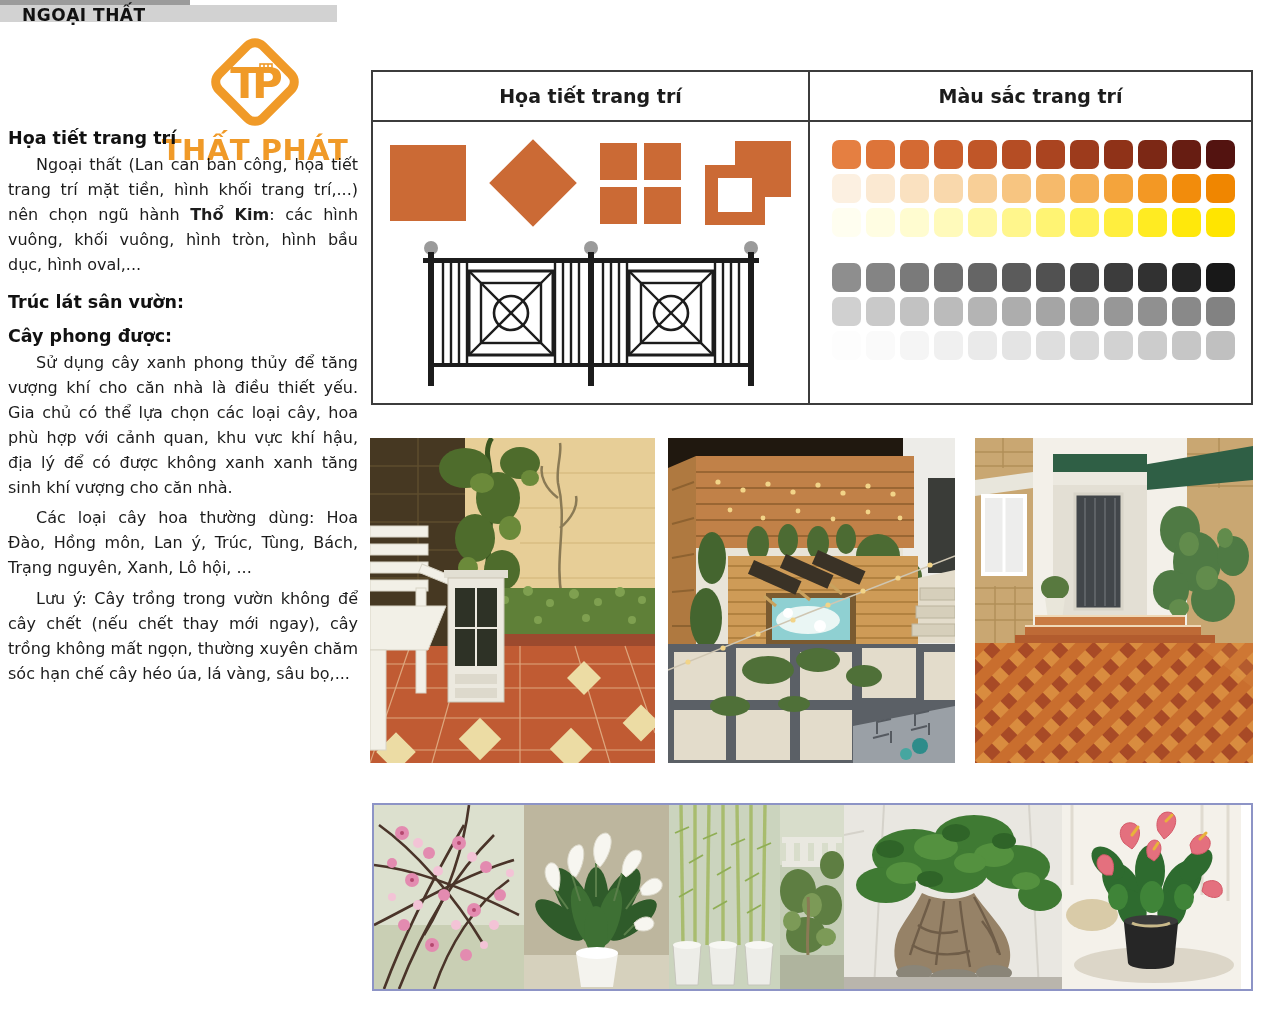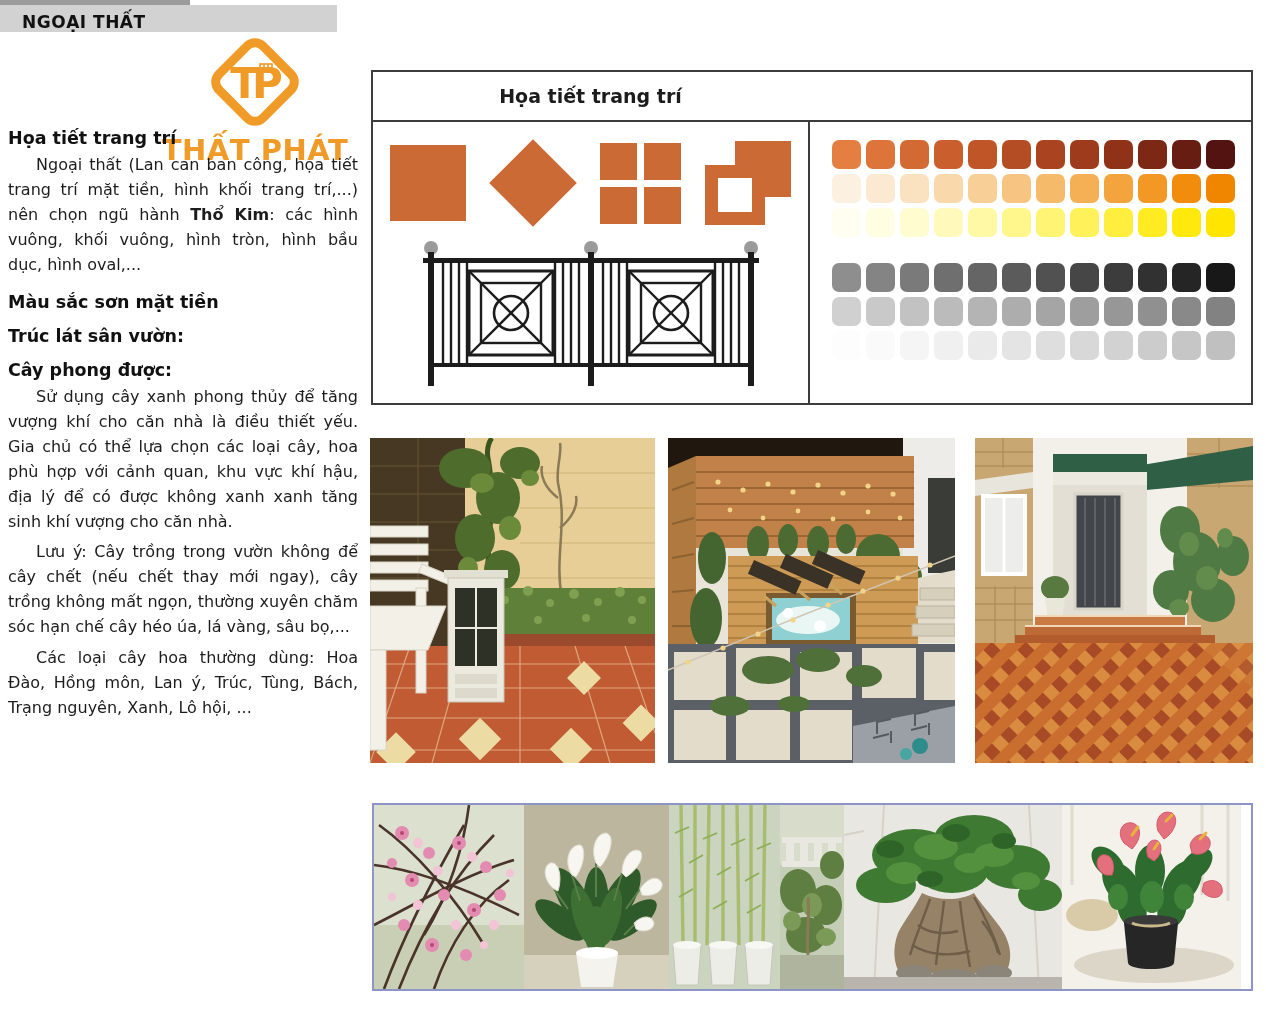--- a/index.html
+++ b/index.html
@@ -1,22 +1,22 @@
 <!DOCTYPE html>
 <html><head>
 <meta charset="utf-8">
 <style>
   html,body{margin:0;padding:0;background:#ffffff;}
   .page{position:relative;width:1266px;height:1027px;background:#ffffff;overflow:hidden;
         font-family:"DejaVu Sans","Liberation Sans",sans-serif;color:#1c1c1c;}
 
   
   .top-strip{position:absolute;left:0;top:0;width:190px;height:5px;background:#9b9b9b;}
-  .header-bar{position:absolute;left:0;top:5px;width:337px;height:27px;background:#d2d2d2;
-              display:flex;align-items:flex-end;padding-left:22px;box-sizing:border-box;}
+  .header-bar{position:absolute;left:0;top:5px;width:337px;height:17px;background:#d2d2d2;
+              display:flex;align-items:flex-start;padding-left:22px;box-sizing:border-box;}
   .header-bar span{font-weight:bold;font-size:17px;letter-spacing:.5px;color:#111;}
 
   
   .logo{position:absolute;left:148px;top:34px;width:214px;text-align:center;}
   .logo .name{font-size:29px;font-weight:bold;color:#F09A28;letter-spacing:.5px;line-height:1.0;margin-top:2px;}
   .logo .tagline{font-size:12.5px;color:#F09A28;margin-top:2px;letter-spacing:.2px;}
 
   
   .article{position:absolute;left:8px;top:128px;width:350px;}
   .article h3{font-size:17.5px;font-weight:bold;margin:14px 0 4px 0;color:#111;}
@@ -86,31 +86,31 @@
           <line x1="65" y1="30" x2="65" y2="38"></line>
         <line x1="57" y1="34" x2="69" y2="34"></line>
       </g>
     </svg>
     <div class="name">THẤT PHÁT</div>
   </div>
 
   <div class="article" id="article">
       <h3>Họa tiết trang trí</h3>
       <p><span>Ngoại thất (Lan can ban công, họa tiết trang trí mặt tiền, hình khối trang trí,...) nên chọn ngũ hành </span><b>Thổ Kim</b><span>: các hình vuông, khối vuông, hình tròn, hình bầu dục, hình oval,...</span></p>
-      <h3>Màu sắc sơn mặt tiền</h3>
       <h3>Trúc lát sân vườn:</h3>
       <h3>Cây phong được:</h3>
       <p><span>Sử dụng cây xanh phong thủy để tăng vượng khí cho căn nhà là điều thiết yếu. Gia chủ có thể lựa chọn các loại cây, hoa phù hợp với cảnh quan, khu vực khí hậu, địa lý để có được không xanh xanh tăng sinh khí vượng cho căn nhà.</span></p>
+      <p><span>Các loại cây hoa thường dùng: Hoa Đào, Hồng môn, Lan ý, Trúc, Tùng, Bách, Trạng nguyên, Xanh, Lô hội, ...</span></p>
       <p><span>Lưu ý: Cây trồng trong vườn không để cây chết (nếu chết thay mới ngay), cây trồng không mất ngọn, thường xuyên chăm sóc hạn chế cây héo úa, lá vàng, sâu bọ,...</span></p>
-      <p><span>Các loại cây hoa thường dùng: Hoa Đào, Hồng môn, Lan ý, Trúc, Tùng, Bách, Trạng nguyên, Xanh, Lô hội, ...</span></p>
     </div>
 
   <div class="dec-table">
     <div class="thead">
       <div class="th">Họa tiết trang trí</div>
+      <div class="th">Màu sắc trang trí</div>
     </div>
     <div class="tbody">
       <div class="cell-patterns">
         <div class="shapes-row">
           <div class="shape-square"></div>
           <div class="shape-diamond-wrap">
               <div class="shape-diamond"></div>
             </div>
           <div class="shape-grid">
             <div></div>

